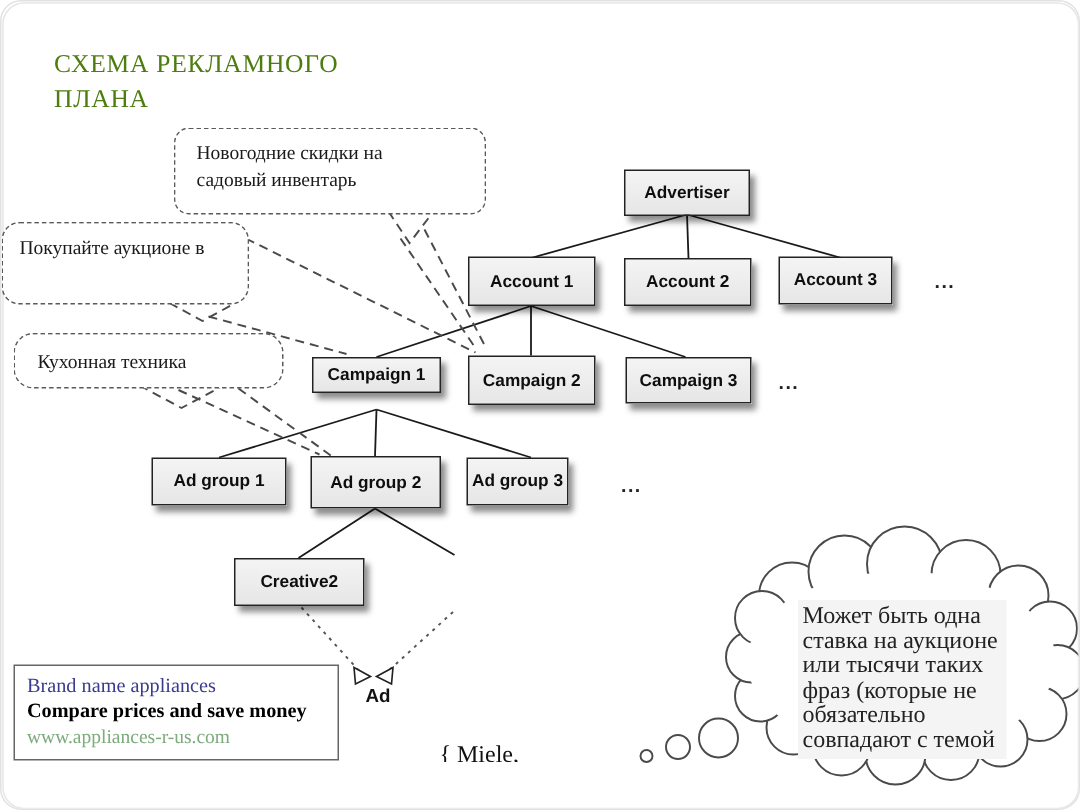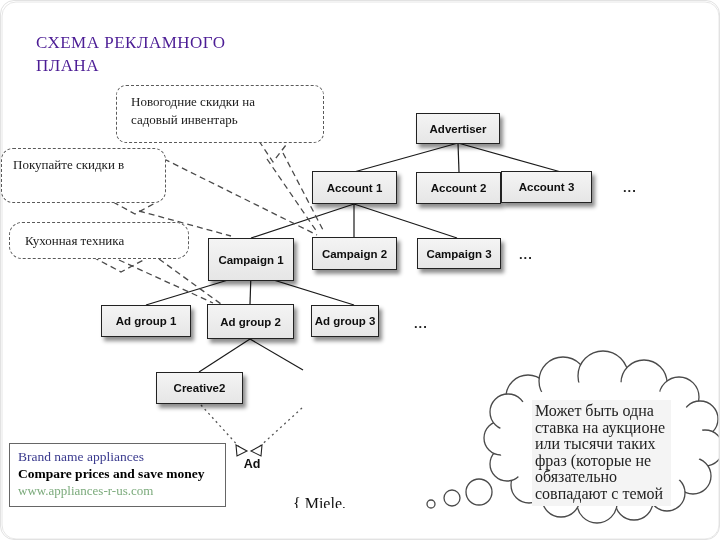--- a/index.html
+++ b/index.html
@@ -6,21 +6,21 @@
   .slide{
     position:relative;width:720px;height:540px;background:#ffffff;overflow:hidden;
     border:1px solid #e2e2e2;border-radius:14px;box-sizing:border-box;
     font-family:"Liberation Serif", serif;color:#111;
   }
   .overlay{position:absolute;left:0;top:0;width:720px;height:540px;}
 
   .title{
     position:absolute;left:35px;top:30px;width:260px;
     font-family:"Liberation Serif", serif;font-size:17px;line-height:23px;
-    letter-spacing:0.5px;color:#4c1d95;
+    letter-spacing:0.5px;color:#4d7c0f;
   }
 
   .callout{
     position:absolute;border:1.4px dashed #5a5a5a;border-radius:10px;
     background:#ffffff;box-sizing:border-box;
     font-family:"Liberation Serif", serif;font-size:13px;line-height:17.5px;color:#1a1a1a;
   }
   .callout .pad{padding:7px 10px 4px 14px;}
 
   .node{
@@ -138,44 +138,44 @@
 
   <div class="callout" style="left:115px;top:84px;width:208px;height:58px;">
     <div class="pad">
       <div>Новогодние скидки на</div>
       <div>садовый инвентарь</div>
     </div>
   </div>
 
   <div class="callout" style="left:0px;top:147px;width:165px;height:55px;border-radius:12px;">
     <div class="pad" style="padding-left:11px;">
-      <div>Покупайте скидки в</div>
+      <div>Покупайте аукционе в</div>
     </div>
   </div>
 
   <div class="callout" style="left:8px;top:221px;width:180px;height:37px;border-radius:13px;display:flex;align-items:center;">
     <div style="padding-left:15px;">Кухонная техника</div>
   </div>
 
   <div class="node" style="left:415px;top:112px;width:84px;height:31px;">
     <span>Advertiser</span>
   </div>
 
   <div class="node" style="left:311px;top:170px;width:85px;height:33px;">
     <span>Account 1</span>
   </div>
   <div class="node" style="left:415px;top:171px;width:85px;height:32px;">
     <span>Account 2</span>
   </div>
-  <div class="node" style="left:500px;top:170px;width:91px;height:32px;">
+  <div class="node" style="left:518px;top:170px;width:76px;height:32px;">
     <span>Account 3</span>
   </div>
   <span class="dots" style="left:622px;top:179px;">...</span>
 
-  <div class="node" style="left:207px;top:237px;width:86px;height:43px;">
+  <div class="node" style="left:207px;top:237px;width:86px;height:24px;">
     <span>Campaign 1</span>
   </div>
   <div class="node" style="left:311px;top:236px;width:85px;height:33px;">
     <span>Campaign 2</span>
   </div>
   <div class="node" style="left:416px;top:237px;width:84px;height:31px;">
     <span>Campaign 3</span>
   </div>
   <span class="dots" style="left:518px;top:246px;">...</span>
 

